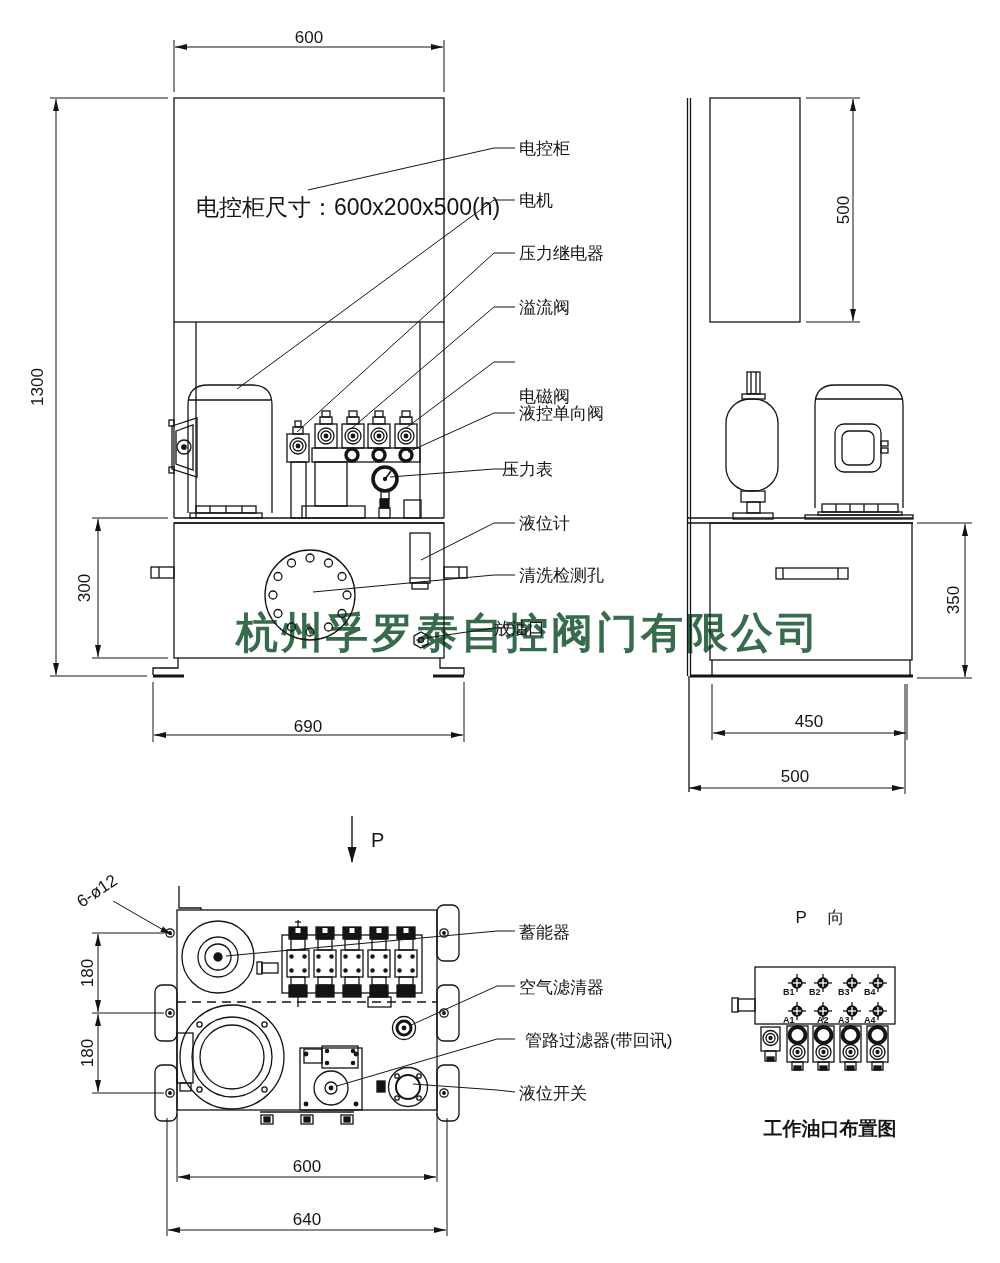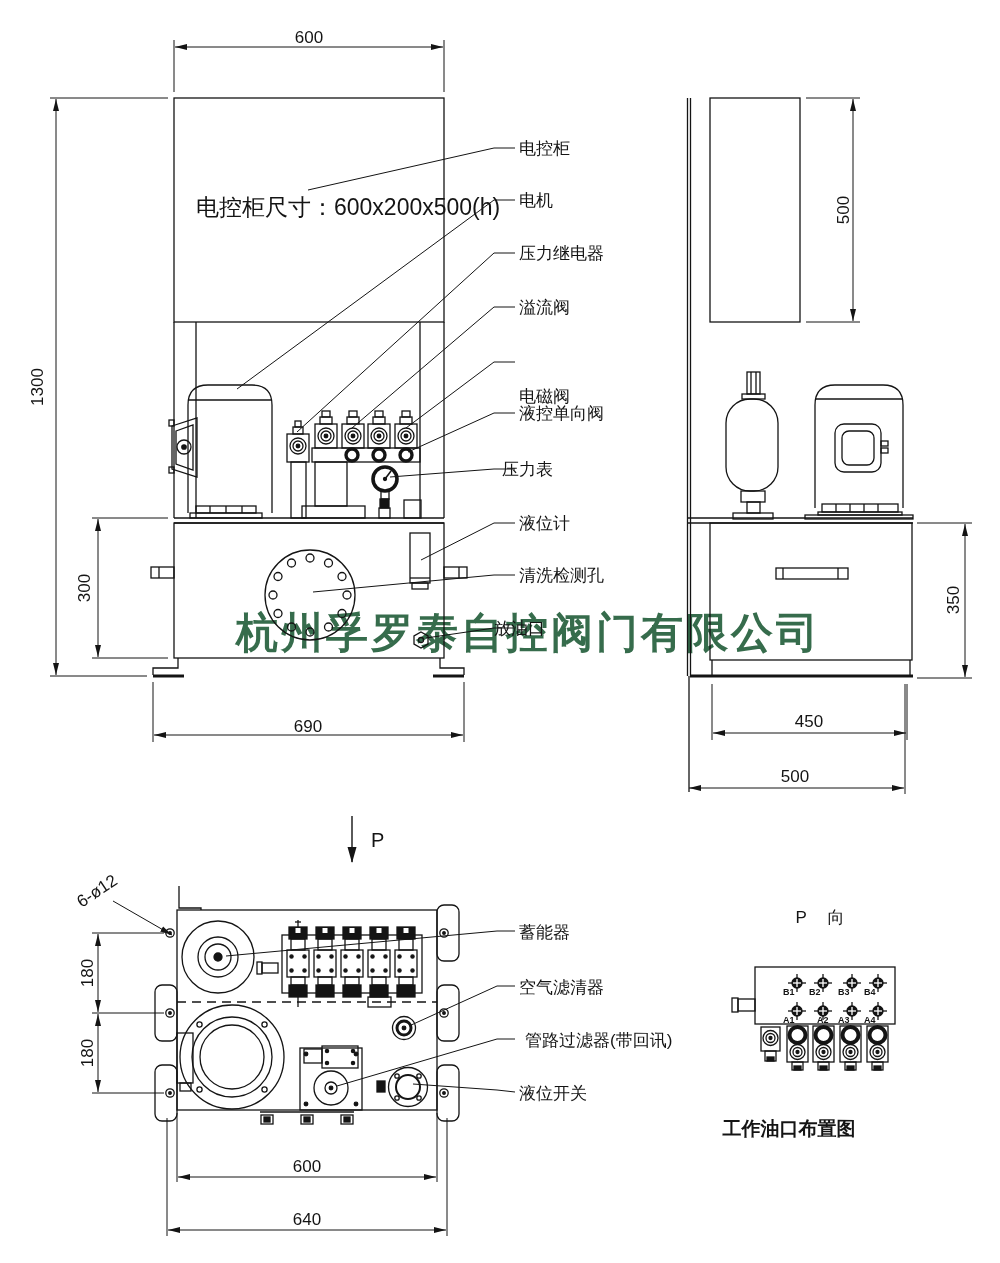--- a/index.html
+++ b/index.html
@@ -540,21 +540,21 @@
   <div class="txt dim vrt" style="left:87px;top:1053px;">180</div>
   <div class="txt dim ctr" style="left:307px;top:1166px;">600</div>
   <div class="txt dim ctr" style="left:307px;top:1219px;">640</div>
 
   <div class="txt lbl" style="left:519px;top:924px;">蓄能器</div>
   <div class="txt lbl" style="left:519px;top:979px;">空气滤清器</div>
   <div class="txt lbl" style="left:519px;top:1032px;margin-left:6px;">管路过滤器(带回讯)</div>
   <div class="txt lbl" style="left:519px;top:1085px;">液位开关</div>
 
   <div class="txt ptitle ctr" style="left:821px;top:917px;">P　向</div>
-  <div class="txt caption ctr" style="left:789px;top:1128px;">工作油口布置图</div>
+  <div class="txt caption ctr" style="left:830px;top:1128px;">工作油口布置图</div>
 
   <div class="txt plabel" style="left:783px;top:988px;">B1</div>
   <div class="txt plabel" style="left:809px;top:988px;">B2</div>
   <div class="txt plabel" style="left:838px;top:988px;">B3</div>
   <div class="txt plabel" style="left:864px;top:988px;">B4</div>
   <div class="txt plabel" style="left:783px;top:1016px;">A1</div>
   <div class="txt plabel" style="left:809px;top:1016px;margin-left:8px;">A2</div>
   <div class="txt plabel" style="left:838px;top:1016px;">A3</div>
   <div class="txt plabel" style="left:864px;top:1016px;">A4</div>
 

